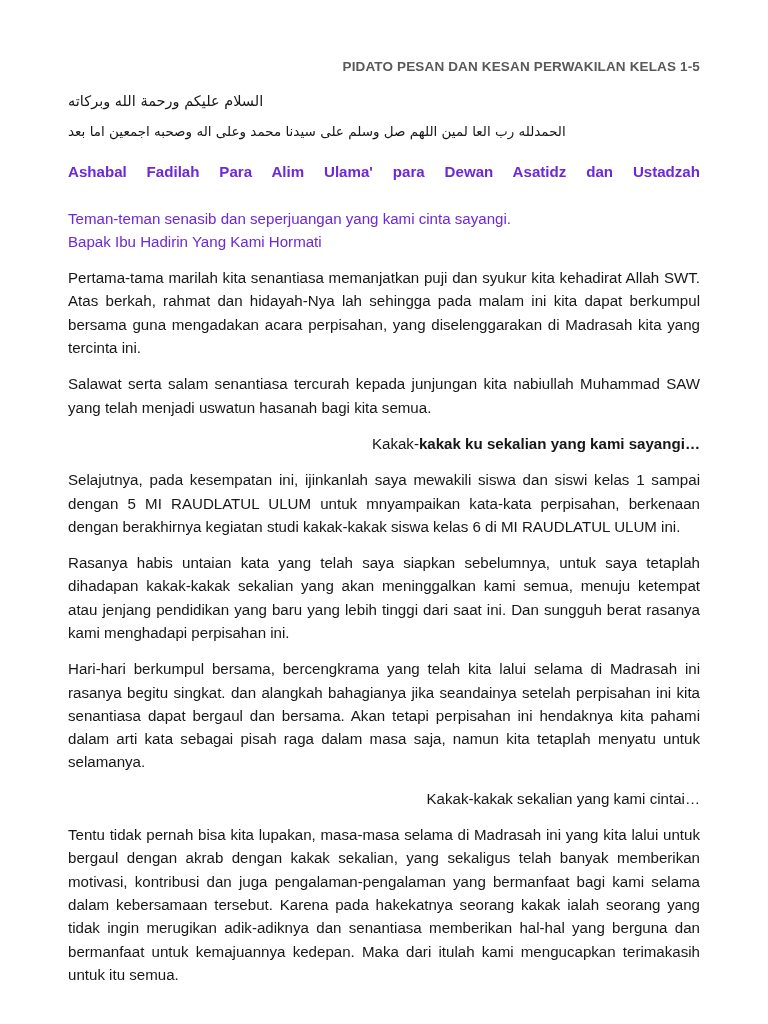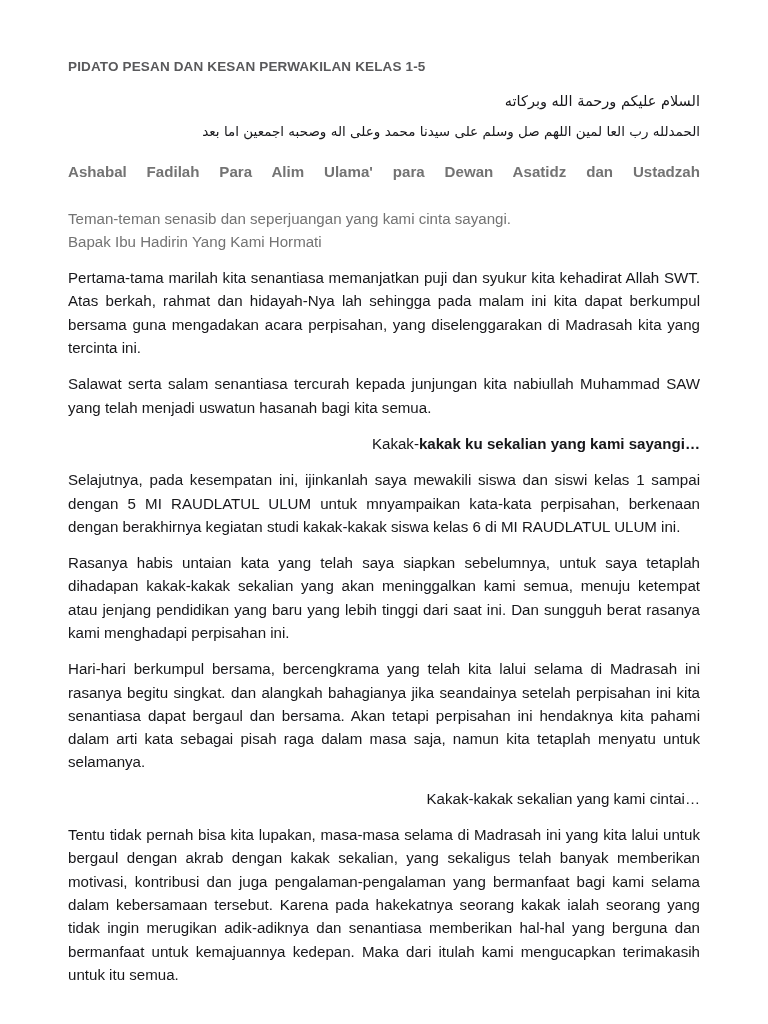--- a/index.html
+++ b/index.html
@@ -19,32 +19,32 @@
 
   .page {
     position: relative;
     width: 768px;
     height: 1024px;
     background: #ffffff;
     padding: 58px 68px 0 68px;
   }
 
   .doc-title {
-    text-align: left;
+    text-align: right;
     font-size: 13.5px;
     font-weight: bold;
     letter-spacing: 0.15px;
     color: #59595b;
     margin: 0 0 14px 0;
     line-height: 1.3;
   }
 
   .arabic {
     direction: rtl;
-    text-align: right;
+    text-align: left;
     font-family: "DejaVu Sans", "Liberation Sans", sans-serif;
     color: #17171a;
     line-height: 1.55;
     margin: 0;
   }
   .arabic-salam {
     font-size: 14.5px;
     margin-bottom: 9px;
   }
   .arabic-hamdalah {
@@ -65,21 +65,21 @@
   }
 
   .b { font-weight: bold; }
 
   .block-lines {
     margin-bottom: 13px;
   }
   .block-lines .line {
     font-size: 15.1px;
     line-height: 23.3px;
-    color: #737373;
+    color: #6d28d9;
   }
   .block-lines .line.justified {
     text-align: justify;
     text-justify: inter-word;
   }
   .block-lines .line.justified::after {
     content: "";
     display: inline-block;
     width: 100%;
   }

